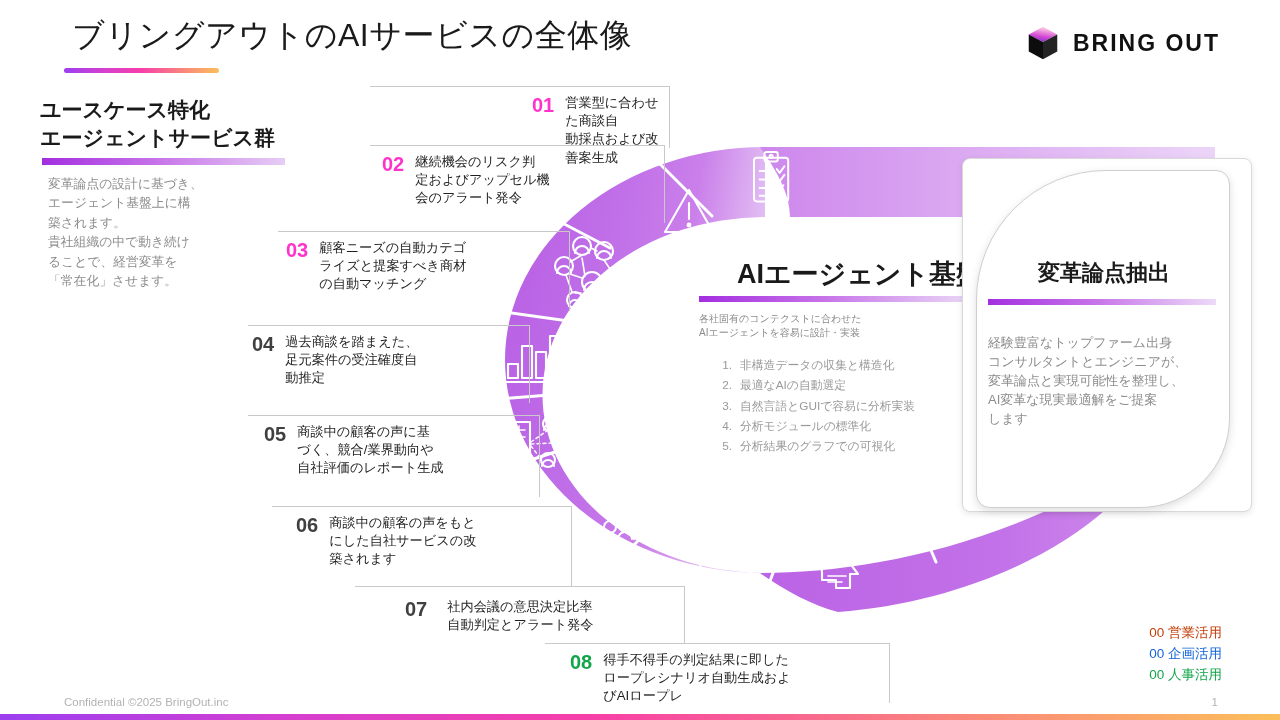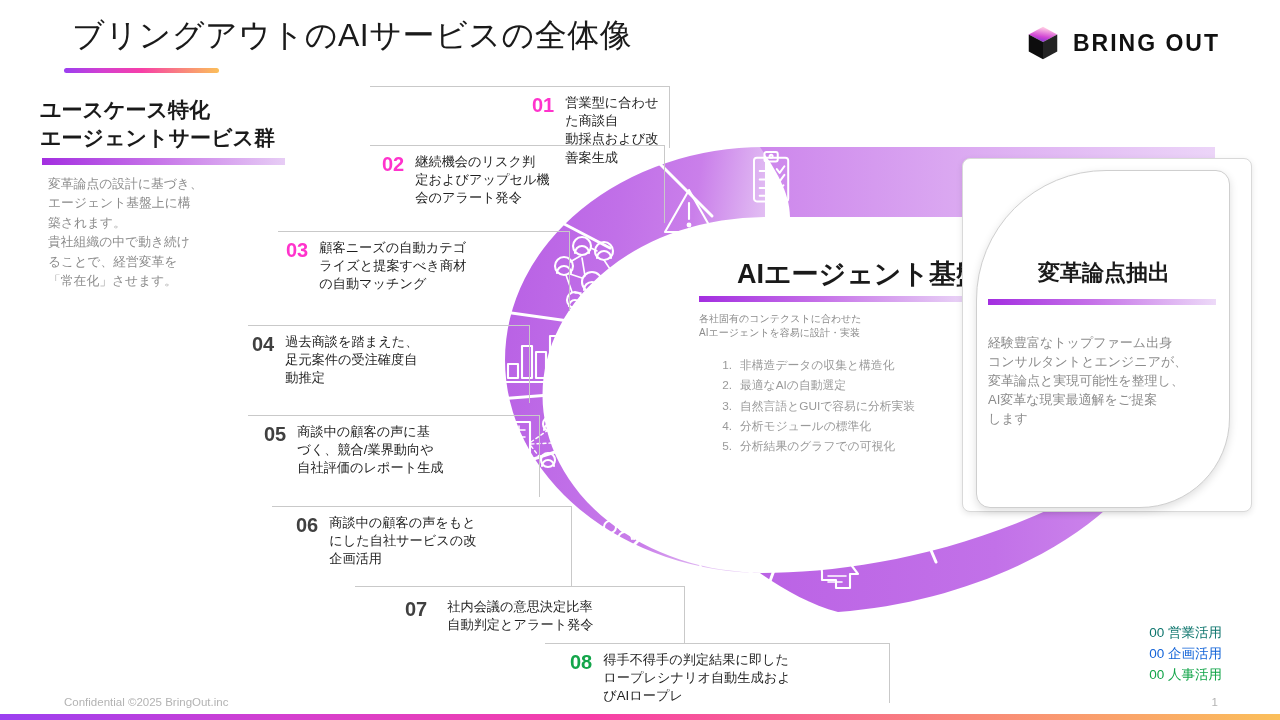--- a/index.html
+++ b/index.html
@@ -390,21 +390,21 @@
     </div>
   </div>
 
   <div class="item" style="left:272px;top:506px;width:300px;">
     <div class="rule" style="width:300px;"></div>
     <div class="vrule" style="left:299px;top:0;height:80px;"></div>
     <div class="row" style="left:24px;top:8px;">
       <span class="no c-plan">06</span>
       <span class="txt">商談中の顧客の声をもと
 にした自社サービスの改
-企画活用</span>
+築されます</span>
     </div>
   </div>
 
   <div class="item" style="left:355px;top:586px;width:330px;">
     <div class="rule" style="width:330px;"></div>
     <div class="vrule" style="left:329px;top:0;height:58px;"></div>
     <div class="row" style="left:50px;top:12px;gap:20px;">
       <span class="no c-plan">07</span>
       <span class="txt">社内会議の意思決定比率
 自動判定とアラート発令</span>
@@ -455,21 +455,21 @@
   <div class="right-shape"></div>
   <div class="right-title">変革論点抽出</div>
   <div class="right-rule"></div>
   <div class="right-body">経験豊富なトップファーム出身
 コンサルタントとエンジニアが、
 変革論点と実現可能性を整理し、
 AI変革な現実最適解をご提案
 します</div>
 
   <div class="legend" id="legend">
-      <div style="color: #0f766e;">00 営業活用</div>
+      <div style="color: #c2410c;">00 営業活用</div>
       <div style="color: rgb(21, 101, 216);">00 企画活用</div>
       <div style="color: rgb(19, 165, 74);">00 人事活用</div>
     </div>
 
   <div class="foot-left">Confidential ©2025 BringOut.inc</div>
   <div class="foot-page">1</div>
   <div class="footbar"></div>
 
 </div>
 

